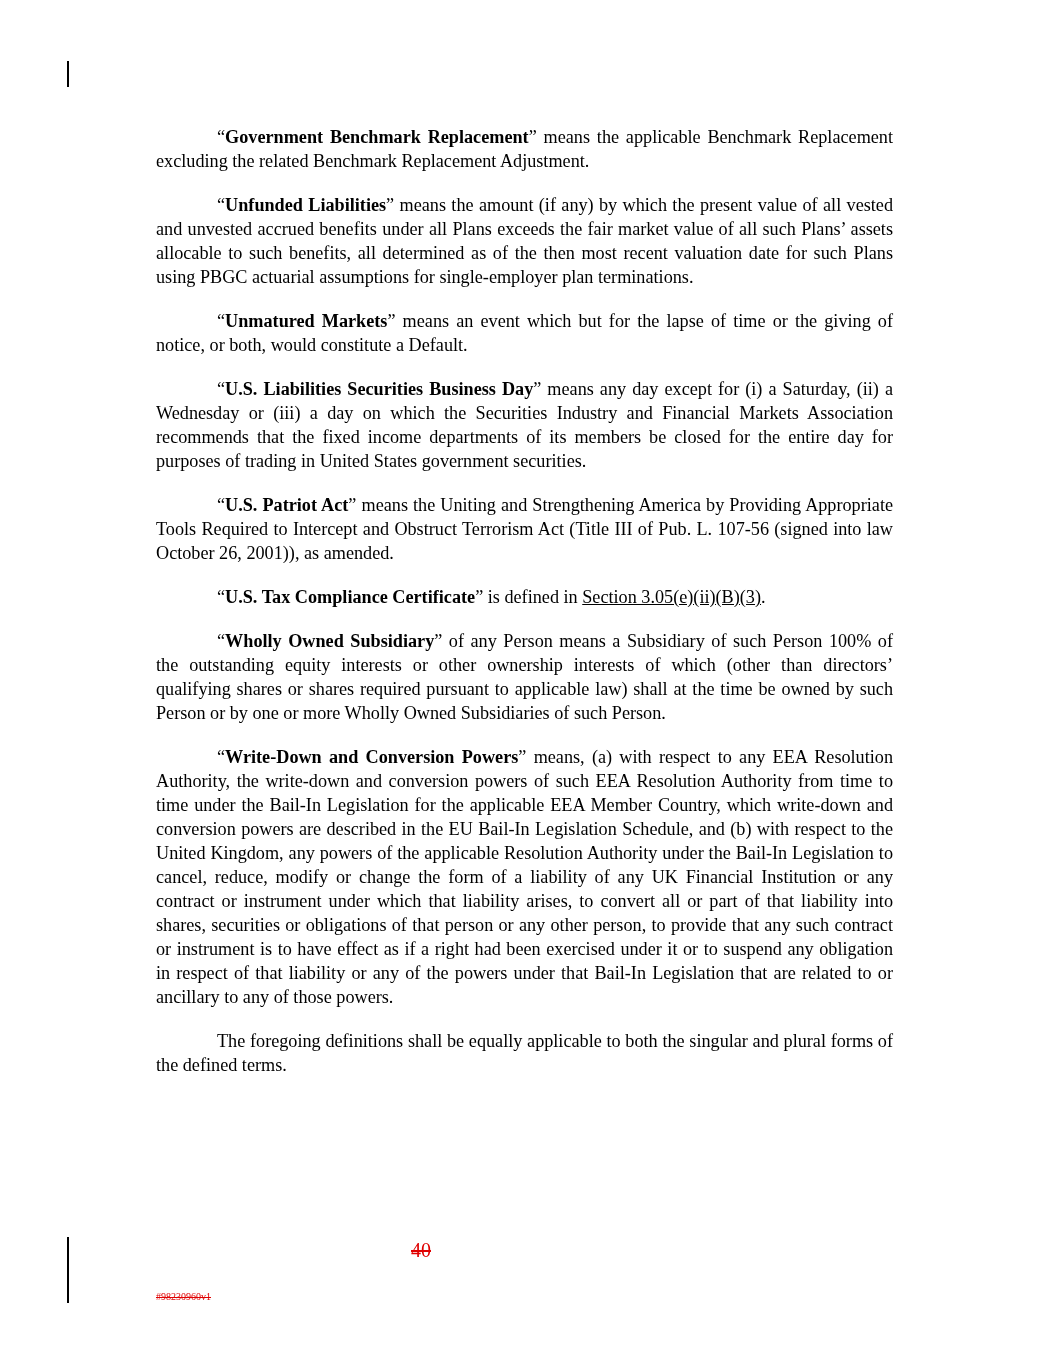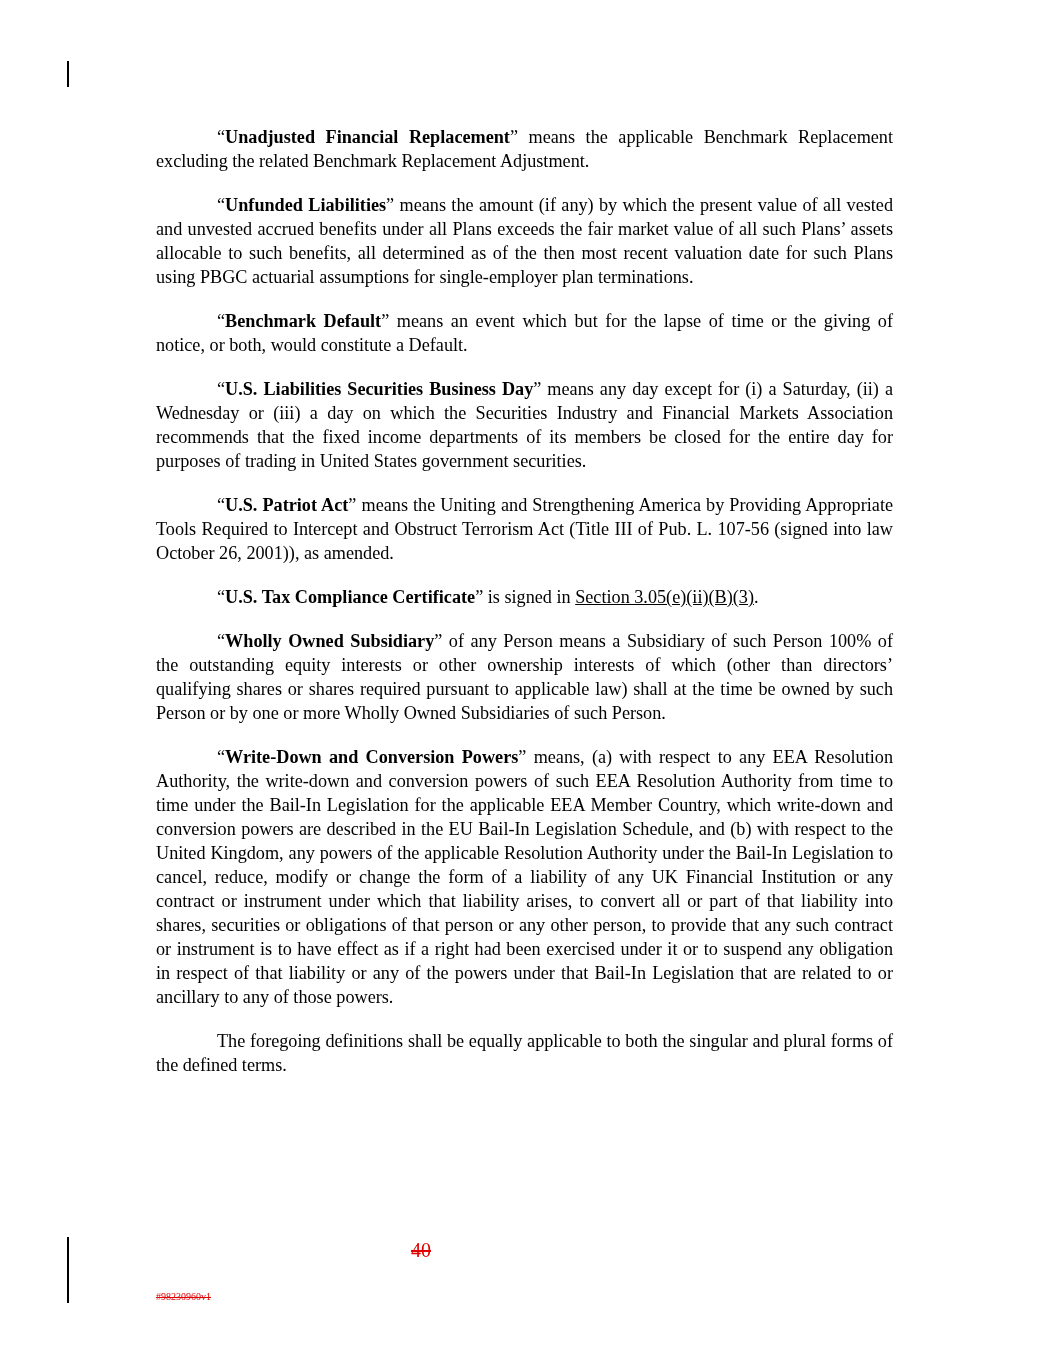--- a/index.html
+++ b/index.html
@@ -14,26 +14,26 @@
   .docid { position:absolute; left:156px; top:1291px; color:#e00000; font-size:10px; text-decoration:line-through; }
 </style>
 </head>
 <body>
 
 <div class="bar" style="left:67px; top:61px; height:26px;"></div>
 <div class="bar" style="left:67px; top:1237px; height:66px;"></div>
 
 <div class="content">
   <div id="defs">
-      <p class="para">“<b>Unadjusted Financial Replacement</b>”<span> means the applicable Benchmark Replacement excluding the related Benchmark Replacement Adjustment.</span></p>
+      <p class="para">“<b>Government Benchmark Replacement</b>”<span> means the applicable Benchmark Replacement excluding the related Benchmark Replacement Adjustment.</span></p>
       <p class="para">“<b>Unfunded Liabilities</b>”<span> means the amount (if any) by which the present value of all vested and unvested accrued benefits under all Plans exceeds the fair market value of all such Plans’ assets allocable to such benefits, all determined as of the then most recent valuation date for such Plans using PBGC actuarial assumptions for single-employer plan terminations.</span></p>
-      <p class="para">“<b>Benchmark Default</b>”<span> means an event which but for the lapse of time or the giving of notice, or both, would constitute a Default.</span></p>
+      <p class="para">“<b>Unmatured Markets</b>”<span> means an event which but for the lapse of time or the giving of notice, or both, would constitute a Default.</span></p>
       <p class="para">“<b>U.S. Liabilities Securities Business Day</b>”<span> means any day except for (i) a Saturday, (ii) a Wednesday or (iii) a day on which the Securities Industry and Financial Markets Association recommends that the fixed income departments of its members be closed for the entire day for purposes of trading in United States government securities.</span></p>
       <p class="para">“<b>U.S. Patriot Act</b>”<span> means the Uniting and Strengthening America by Providing Appropriate Tools Required to Intercept and Obstruct Terrorism Act (Title III of Pub. L. 107-56 (signed into law October 26, 2001)), as amended.</span></p>
-      <p class="para">“<b>U.S. Tax Compliance Certificate</b>”<span> is signed in </span><span class="ref">Section 3.05(e)(ii)(B)(3)</span><span>.</span></p>
+      <p class="para">“<b>U.S. Tax Compliance Certificate</b>”<span> is defined in </span><span class="ref">Section 3.05(e)(ii)(B)(3)</span><span>.</span></p>
       <p class="para">“<b>Wholly Owned Subsidiary</b>”<span> of any Person means a Subsidiary of such Person 100% of the outstanding equity interests or other ownership interests of which (other than directors’ qualifying shares or shares required pursuant to applicable law) shall at the time be owned by such Person or by one or more Wholly Owned Subsidiaries of such Person.</span></p>
       <p class="para">“<b>Write-Down and Conversion Powers</b>”<span> means, (a) with respect to any EEA Resolution Authority, the write-down and conversion powers of such EEA Resolution Authority from time to time under the Bail-In Legislation for the applicable EEA Member Country, which write-down and conversion powers are described in the EU Bail-In Legislation Schedule, and (b) with respect to the United Kingdom, any powers of the applicable Resolution Authority  under the Bail-In Legislation to cancel, reduce, modify or change the form of a liability of any UK Financial Institution  or any contract or instrument under which that liability arises, to convert all or part of that liability into shares, securities or obligations of that person or any other person, to provide that any such contract or instrument is to have effect as if a right had been exercised under it or to suspend any obligation in respect of that liability or any of the powers under that Bail-In Legislation that are related to or ancillary to any of those powers.</span></p>
     </div>
   <p class="para">The foregoing definitions shall be equally applicable to both the singular and plural forms of the defined terms.</p>
 </div>
 
 <div class="pagenum">40</div>
 <div class="docid">#98230960v1</div>
 
 </body></html>

